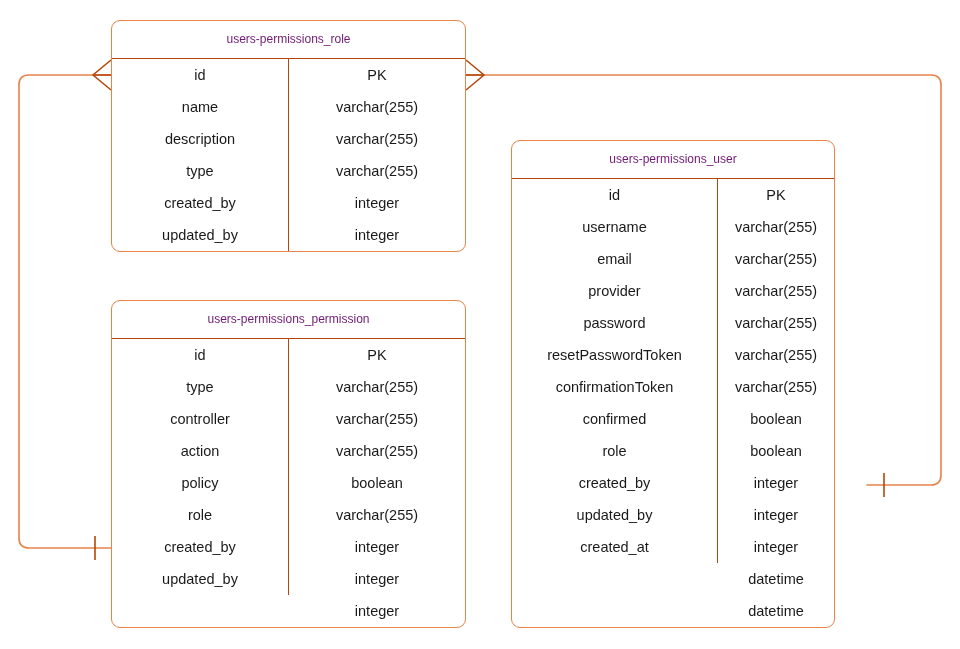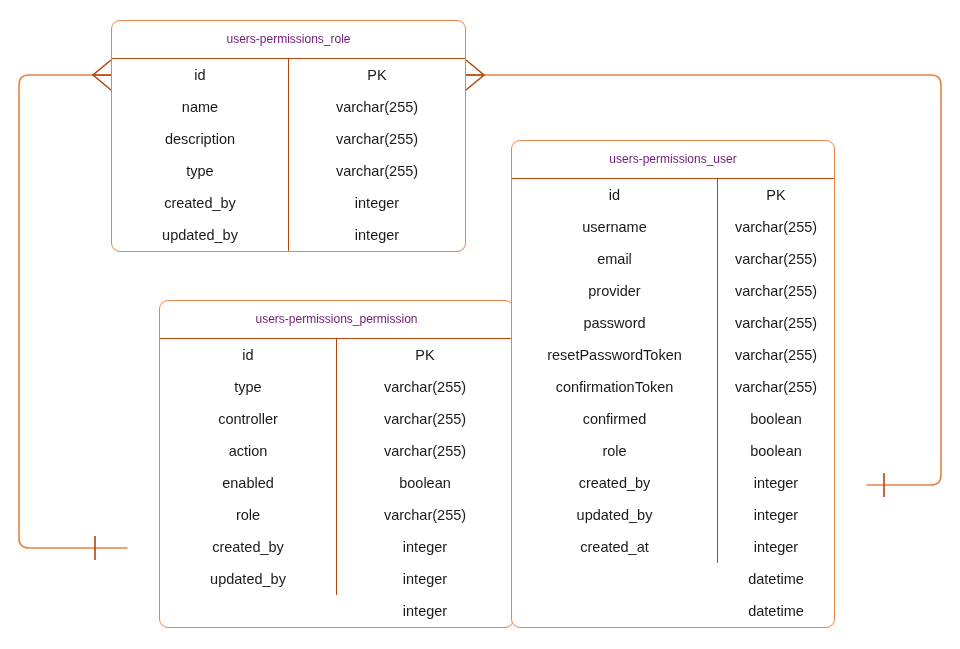--- a/index.html
+++ b/index.html
@@ -73,21 +73,21 @@
     box-sizing: border-box;
   }
 
   
   #entity-role {
     left: 111px;  top: 20px;  width: 355px;
   }
   #entity-role .col-name { width: 176px; }
 
   #entity-permission {
-    left: 111px;  top: 300px; width: 355px; margin-left: 48px;
+    left: 111px;  top: 300px; width: 355px;
   }
   #entity-permission .col-name { width: 176px; }
 
   #entity-user {
     left: 511px;  top: 140px; width: 324px;
   }
   #entity-user .col-name { width: 205px; }
 </style>
 </head>
 <body>
@@ -146,21 +146,21 @@
   </div>
 
   <div class="entity" id="entity-permission">
     <div class="entity-title">users-permissions_permission</div>
     <div class="entity-body">
       <div class="col col-name">
         <div class="cell">id</div>
         <div class="cell">type</div>
         <div class="cell">controller</div>
         <div class="cell">action</div>
-        <div class="cell">enabled</div>
+        <div class="cell">policy</div>
         <div class="cell">role</div>
         <div class="cell">created_by</div>
         <div class="cell">updated_by</div>
       </div>
       <div class="col col-type">
         <div class="cell">PK</div>
         <div class="cell">varchar(255)</div>
         <div class="cell">varchar(255)</div>
         <div class="cell">varchar(255)</div>
         <div class="cell">boolean</div>

